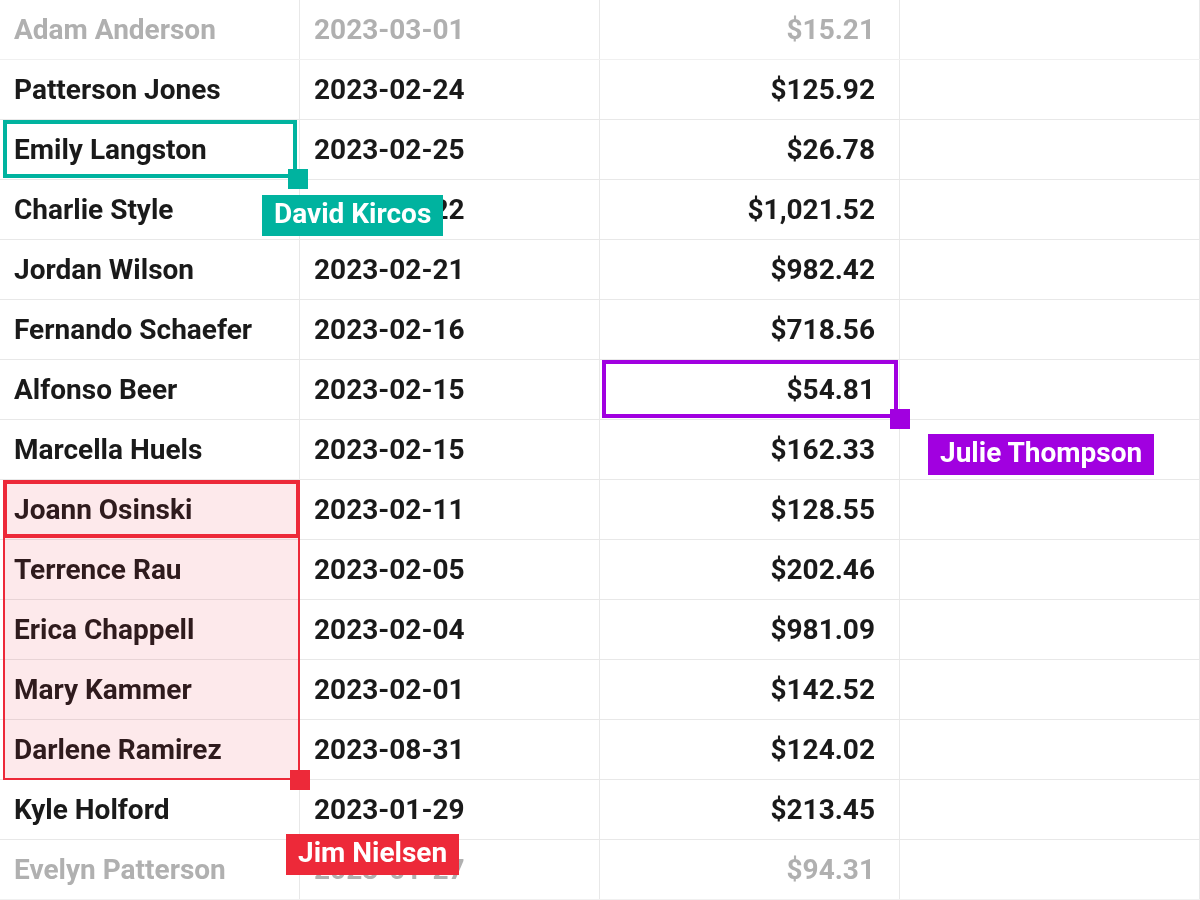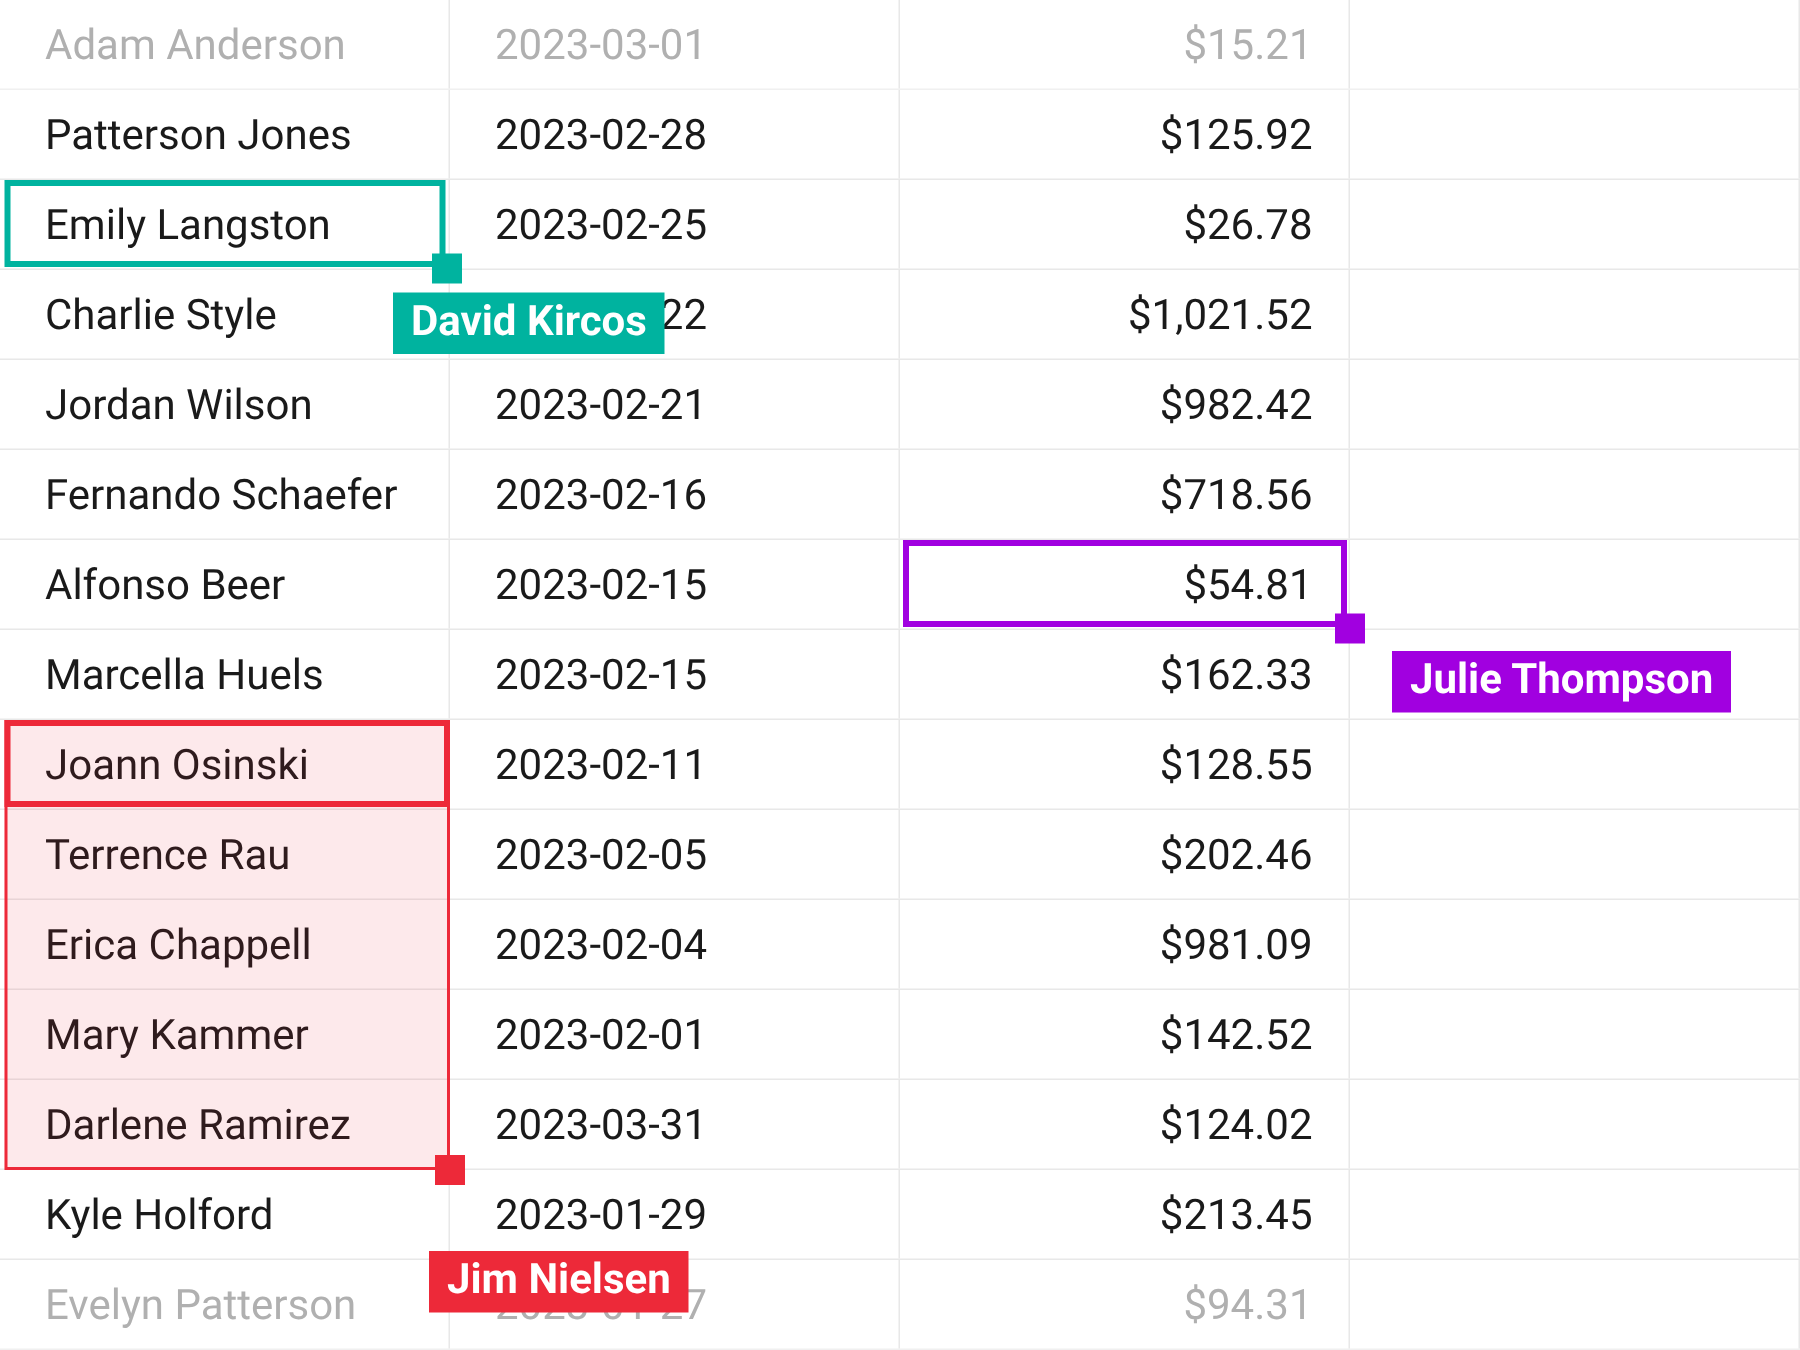--- a/index.html
+++ b/index.html
@@ -20,22 +20,22 @@
     display: flex;
     height: 60px;
     border-bottom: 1px solid #e8e8e8;
     align-items: stretch;
   }
   .row.faded .cell { color: #b0b0b0; }
   .cell {
     display: flex;
     align-items: center;
     font-size: 28px;
-    font-weight: 400;
-    padding: 0 30px;
+    font-weight: 700;
+    padding: 0 14px;
     border-right: 1px solid #e8e8e8;
     white-space: nowrap;
     position: relative;
   }
   .cell.name  { width: 300px; }
   .cell.date  { width: 300px; }
   .cell.amt   { width: 300px; justify-content: flex-end; padding-right: 24px; }
   .cell.empty { width: 300px; }
   .row.faded { border-bottom-color: #f0f0f0; }
 
@@ -74,21 +74,21 @@
 
   <div class="row faded">
     <div class="cell name">Adam Anderson</div>
     <div class="cell date">2023-03-01</div>
     <div class="cell amt">$15.21</div>
     <div class="cell empty"></div>
   </div>
 
   <div class="row">
     <div class="cell name">Patterson Jones</div>
-    <div class="cell date">2023-02-28</div>
+    <div class="cell date">2023-02-24</div>
     <div class="cell amt">$125.92</div>
     <div class="cell empty"></div>
   </div>
 
   <div class="row">
     <div class="cell name">Emily Langston</div>
     <div class="cell date">2023-02-25</div>
     <div class="cell amt">$26.78</div>
     <div class="cell empty"></div>
   </div>
@@ -151,21 +151,21 @@
 
   <div class="row">
     <div class="cell name">Mary Kammer</div>
     <div class="cell date">2023-02-01</div>
     <div class="cell amt">$142.52</div>
     <div class="cell empty"></div>
   </div>
 
   <div class="row">
     <div class="cell name">Darlene Ramirez</div>
-    <div class="cell date">2023-03-31</div>
+    <div class="cell date">2023-08-31</div>
     <div class="cell amt">$124.02</div>
     <div class="cell empty"></div>
   </div>
 
   <div class="row">
     <div class="cell name">Kyle Holford</div>
     <div class="cell date">2023-01-29</div>
     <div class="cell amt">$213.45</div>
     <div class="cell empty"></div>
   </div>

